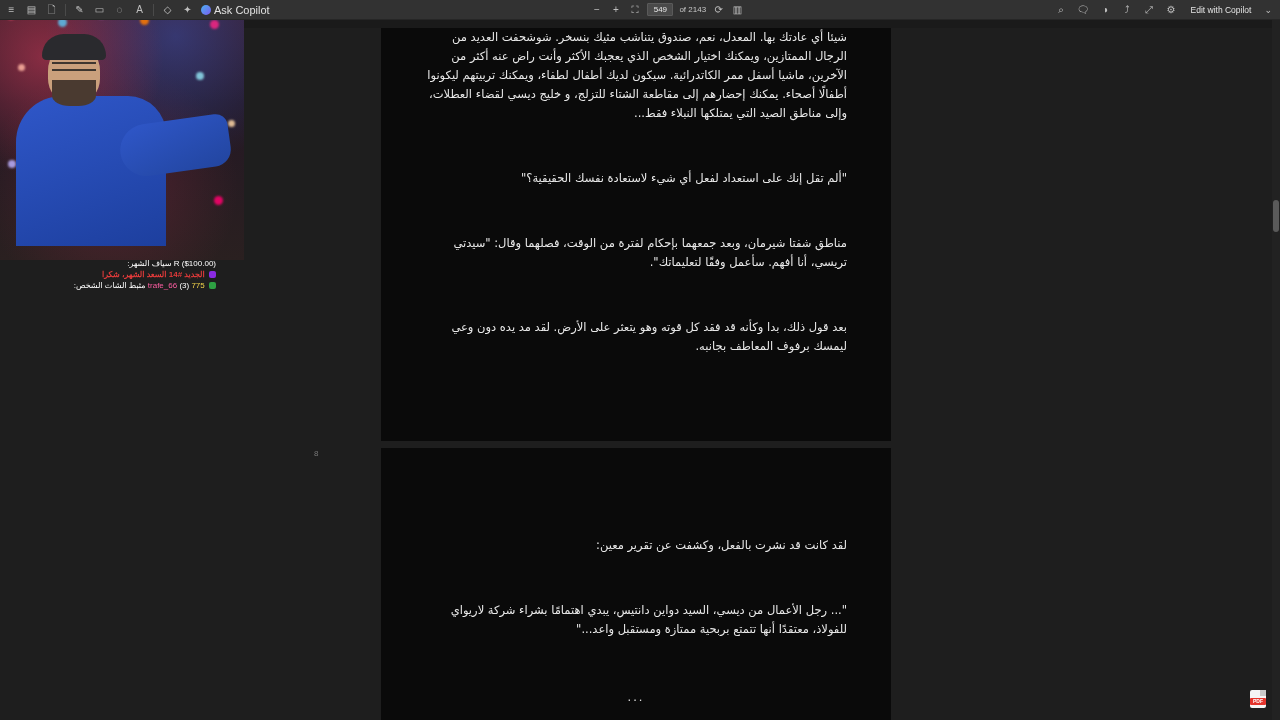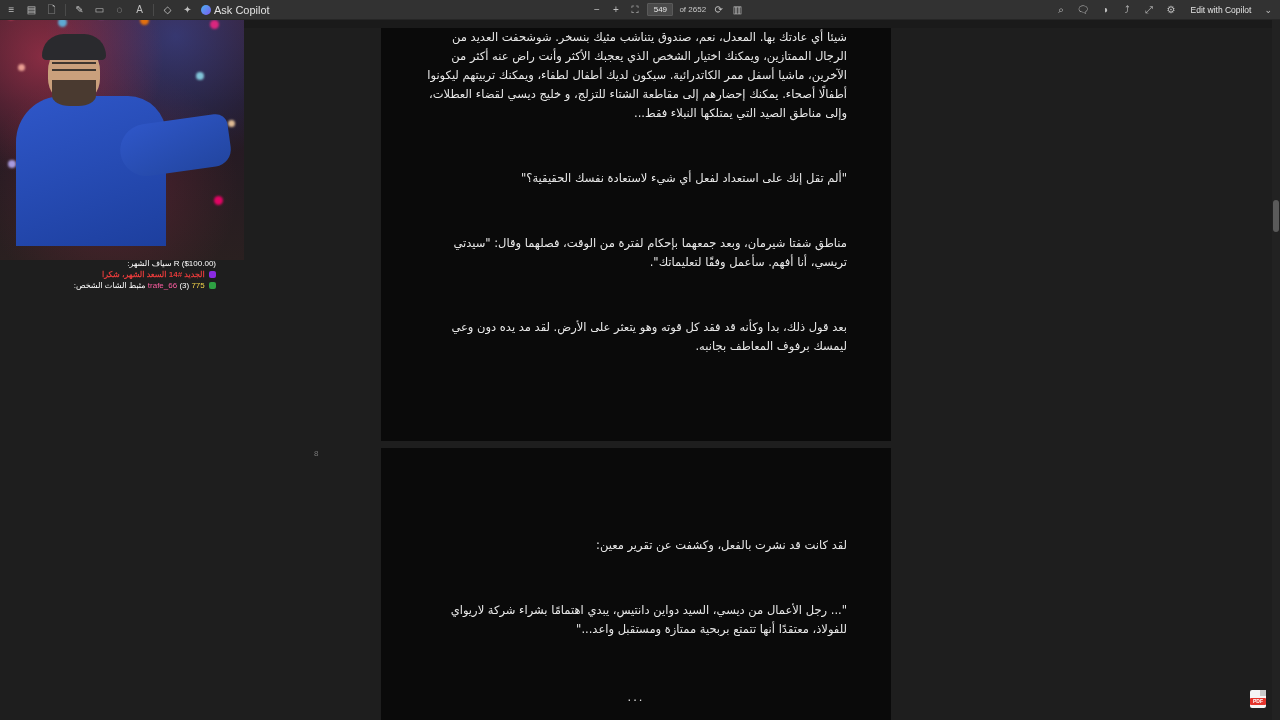--- a/index.html
+++ b/index.html
@@ -212,21 +212,21 @@
       <span class="copilot-mark"></span>
       <span>Ask Copilot</span>
     </span>
   </div>
 
   <div class="tb-center">
     <span class="tb-icon">−</span>
     <span class="tb-icon">+</span>
     <span class="tb-icon">⛶</span>
     <span class="page-field">549</span>
-    <span class="page-total">of 2652</span>
+    <span class="page-total">of 2143</span>
     <span class="tb-icon">⟳</span>
     <span class="tb-icon">▥</span>
   </div>
 
   <div class="tb-right">
     <span class="tb-icon">⌕</span>
     <span class="tb-icon">🗨</span>
     <span class="tb-icon">◑</span>
     <span class="tb-icon">⤴</span>
     <span class="tb-icon">⤢</span>

